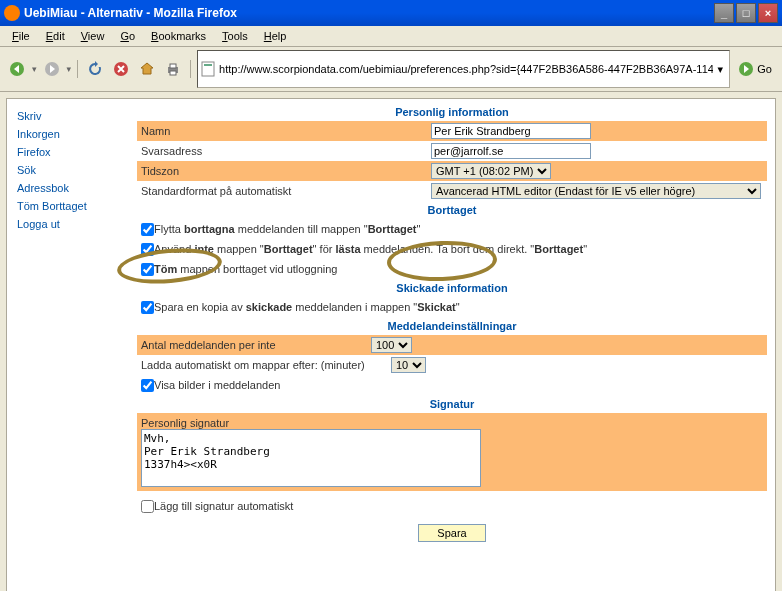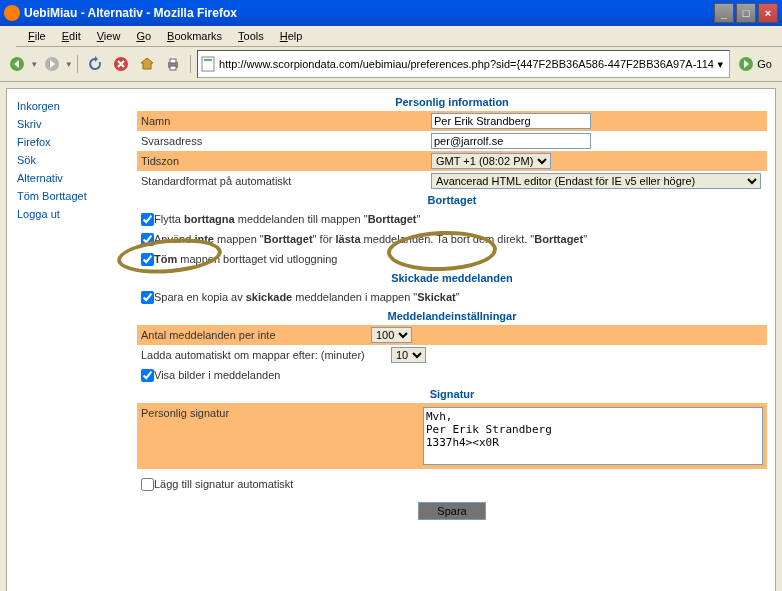--- a/index.html
+++ b/index.html
@@ -3,47 +3,47 @@
 <meta charset="utf-8">
 <style>
 * { box-sizing: border-box; margin: 0; padding: 0; }
 body { font-family: Tahoma, Arial, sans-serif; font-size: 11px; background: #ece9d8; width: 782px; height: 591px; overflow: hidden; }
 .titlebar { background: linear-gradient(to bottom, #0054e3, #0054e3 50%, #0046c5); height: 26px; display: flex; align-items: center; padding: 0 4px; color: white; font-weight: bold; }
 .titlebar-icon { width: 16px; height: 16px; background: #ff7f00; border-radius: 50%; margin-right: 4px; }
 .titlebar-text { flex: 1; font-size: 12px; }
 .titlebar-btns { display: flex; gap: 2px; }
 .titlebar-btn { width: 20px; height: 20px; background: linear-gradient(to bottom, #a0a0a0, #7a7a7a); border: 1px solid #555; display: flex; align-items: center; justify-content: center; font-family: Arial; font-size: 11px; cursor: pointer; }
 .titlebar-btn.close { background: linear-gradient(to bottom, #d45a5a, #c04040); }
-.menubar { background: #ece9d8; padding: 2px 6px; display: flex; gap: 4px; border-bottom: 1px solid #aca899; margin-left: 16px; }
+.menubar { background: #ece9d8; padding: 2px 6px; display: flex; gap: 4px; border-bottom: 1px solid #aca899; }
 .menu-item { padding: 2px 6px; cursor: pointer; }
 .menu-item .ul { text-decoration: underline; }
 .toolbar { background: #ece9d8; padding: 3px 6px; display: flex; align-items: center; gap: 4px; border-bottom: 1px solid #aca899; }
 .toolbtn { width: 22px; height: 22px; display: flex; align-items: center; justify-content: center; cursor: pointer; border: 1px solid transparent; border-radius: 2px; }
 .toolbtn svg { width: 16px; height: 16px; }
 .sep { width: 1px; height: 18px; background: #aca899; margin: 0 2px; }
-.urlbar { flex: 1; display: flex; align-items: center; background: white; border: 1px inset #aca899; height: 28px; padding: 0 2px; }
+.urlbar { flex: 1; display: flex; align-items: center; background: white; border: 1px inset #aca899; height: 38px; padding: 0 2px; }
 .urlbar-icon { width: 16px; height: 16px; margin-right: 3px; }
 .urlbar input { flex: 1; border: none; font-size: 11px; outline: none; }
 .urlbar-drop { width: 14px; text-align: center; cursor: pointer; }
 .go-btn { display: flex; align-items: center; gap: 3px; padding: 2px 4px; cursor: pointer; }
 .content { position: relative; margin: 6px; background: white; border: 1px solid #aca899; height: 530px; }
 .sidebar { position: absolute; left: 0; top: 0; width: 120px; padding: 8px 0; }
 .side-link { display: block; padding: 3px 10px; color: #0052a4; cursor: pointer; font-size: 11px; }
 .main { position: absolute; left: 130px; right: 8px; top: 4px; }
 .section-title { text-align: center; color: #0052a4; font-weight: bold; padding: 3px 0; font-size: 11px; }
 .row { display: flex; align-items: center; padding: 2px 4px; }
 .row.alt { background: #fdba74; }
 .label { width: 290px; font-size: 11px; color: #333; }
 .field input[type=text] { width: 160px; font-size: 11px; border: 1px solid #7f9db9; padding: 1px 2px; }
 .field select { font-size: 11px; border: 1px solid #7f9db9; background: #ece9d8; }
 .checkrow { padding: 3px 4px; display: flex; align-items: center; font-size: 11px; color: #333; }
 .checkrow input { margin-top: 1px; }
 textarea { width: 340px; height: 58px; font-family: monospace; font-size: 11px; border: 1px solid #7f9db9; padding: 2px; resize: none; }
 .btnrow { text-align: center; padding: 8px 0; }
-.save-btn { padding: 2px 18px; font-size: 11px; border: 1px solid #7f9db9; background: #737373; cursor: pointer; }
+.save-btn { padding: 2px 18px; font-size: 11px; border: 1px solid #7f9db9; background: #fef9c3; cursor: pointer; }
 .circle { position: absolute; border: 4px solid #9b8133; border-radius: 50%; pointer-events: none; }
 .circle1 { left: 110px; top: 150px; width: 105px; height: 34px; transform: rotate(-5deg); }
 .circle2 { left: 380px; top: 142px; width: 110px; height: 40px; transform: rotate(-2deg); }
 </style>
 </head>
 <body>
 
 <div class="titlebar">
   <div class="titlebar-icon"></div>
   <span class="titlebar-text">UebiMiau - Alternativ - Mozilla Firefox</span>
@@ -116,25 +116,25 @@
     <svg width="16" height="16">
         <circle cx="8" cy="8" r="7" fill="#5ea843"></circle>
         <path d="M6 4l5 4-5 4z" fill="white"></path>
       </svg>
     <span>Go</span>
   </div>
 </div>
 
 <div class="content">
   <div class="sidebar">
+    <span class="side-link">Skriv</span>
     <span class="side-link">Inkorgen</span>
-    <span class="side-link">Skriv</span>
     <span class="side-link">Firefox</span>
     <span class="side-link">Sök</span>
-    <span class="side-link">Alternativ</span>
+    <span class="side-link">Adressbok</span>
     <span class="side-link">Töm Borttaget</span>
     <span class="side-link">Logga ut</span>
   </div>
 
   <div class="main">
     <div class="section-title">Personlig information</div>
     <div class="row alt">
         <div class="label">Namn</div>
         <div class="field"><input type="text" value="Per Erik Strandberg" style=""></div>
       </div>
@@ -158,42 +158,42 @@
       </div>
     <div class="checkrow">
         <input type="checkbox" checked="" style="">
         <span><span>Använd </span><b>inte</b><span> mappen "</span><b>Borttaget</b><span>" för </span><b>lästa</b><span> meddelanden. Ta bort dem direkt. "</span><b>Borttaget</b><span>"</span></span>
       </div>
     <div class="checkrow">
         <input type="checkbox" checked="" style="">
         <span><b>Töm</b><span> mappen borttaget vid utloggning</span></span>
       </div>
 
-    <div class="section-title">Skickade meddelanden</div>
+    <div class="section-title">Skickade information</div>
     <div class="checkrow">
         <input type="checkbox" checked="" style="">
         <span><span>Spara en kopia av </span><b>skickade</b><span> meddelanden i mappen "</span><b>Skickat</b><span>"</span></span>
       </div>
 
     <div class="section-title">Meddelandeinställningar</div>
     <div class="row alt">
         <div class="label" style="width:230px">Antal meddelanden per inte</div>
         <div class="field"><select><option>100</option></select></div>
       </div>
     <div class="row">
         <div class="label" style="width:250px">Ladda automatiskt om mappar efter: (minuter)</div>
         <div class="field"><select><option>10</option></select></div>
       </div>
     <div class="checkrow">
         <input type="checkbox" checked="" style="">
         <span>Visa bilder i meddelanden</span>
       </div>
 
     <div class="section-title">Signatur</div>
-    <div class="row alt" style="align-items:flex-start;padding-top:4px;">
+    <div class="row alt" style="align-items:flex-start;padding-top:4px;flex-direction:column;">
         <div class="label" style="width:290px">Personlig signatur</div>
         <div class="field"><textarea style="">Mvh,
 Per Erik Strandberg
 1337h4&gt;&lt;x0R</textarea></div>
       </div>
     <div class="checkrow" style="padding-top:8px;">
         <input type="checkbox" style="">
         <span>Lägg till signatur automatiskt</span>
       </div>
 

